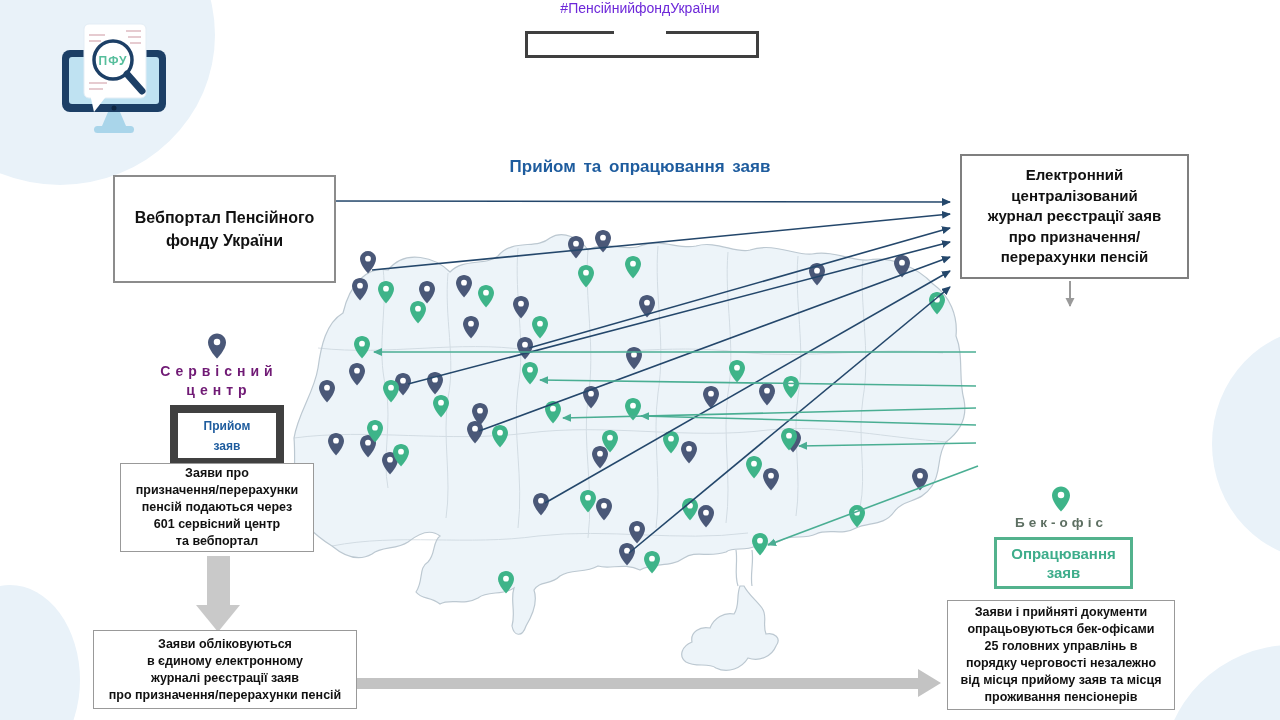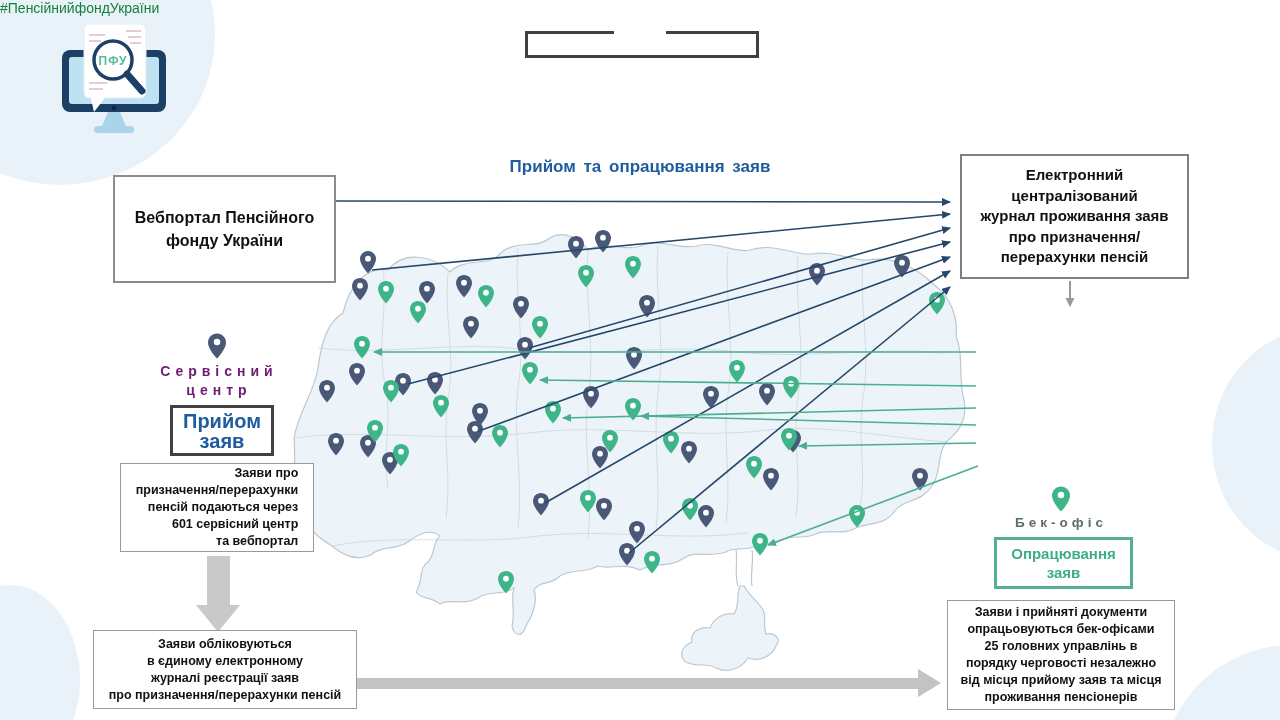--- a/index.html
+++ b/index.html
@@ -2,42 +2,42 @@
 <html><head>
 <meta charset="utf-8">
 <style>
   html,body{margin:0;padding:0;background:#fff;}
   .stage{position:relative;width:1280px;height:720px;background:#ffffff;overflow:hidden;
          font-family:"Liberation Sans",sans-serif;color:#111;}
   .blob{position:absolute;background:#e9f2f9;border-radius:50%;}
   .abs{position:absolute;}
   .preline{white-space:pre-line;}
   
-  .hashtag{left:0;right:0;top:7;font-size:14px;color:#15803d;}
+  .hashtag{left:0;right:0;top:7;font-size:14px;color:#6d28d9;text-align:center;}
   .topbox{left:525;top:31px;width:228px;height:21px;border:3px solid #3f3f3f;background:#fff;}
   .topbox .gap{position:absolute;top:-3px;left:86px;width:52px;height:3px;background:#fff;}
   .title{left:0;right:0;top:63px;text-align:center;font-weight:bold;font-size:29px;
          line-height:35px;color:#57be9c;letter-spacing:.5px;word-spacing:9px;}
   .subtitle{left:0;right:0;top:157px;text-align:center;font-weight:bold;font-size:17px;
             color:#1e5c9e;word-spacing:3px;}
   
   .box{position:absolute;background:#fff;display:flex;align-items:center;justify-content:center;
        text-align:center;font-weight:bold;}
   .box-webportal{left:113px;top:151px;width:219px;height:104px;border:2px solid #8c8c8c;
                  font-size:16px;line-height:23px;margin-top:24px;}
   .box-ejournal{left:960px;top:154px;width:225px;height:121px;border:2px solid #7f7f7f;
                 font-size:15px;line-height:20.5px;}
   .box-autoqueue{left:977px;top:312px;width:186px;height:160px;border:2px solid #7fd9b4;
                  font-size:13px;line-height:19px;}
   .box-note{border:1px solid #999;font-size:12.5px;line-height:17px;}
-  .box-submissions{left:120px;top:463px;width:192px;height:87px;text-align:right;}
+  .box-submissions{left:120px;top:463px;width:192px;height:87px;}
   .box-journalnote{left:93px;top:630px;width:262px;height:77px;}
   .box-backofficenote{left:947px;top:600px;width:226px;height:108px;}
-  .box-reception{left:170px;top:405px;width:98px;height:45px;border:3px solid #404040;
-                 color:#1e5c9e;font-size:20px;line-height:20px;}
+  .box-reception{left:170px;top:405px;width:98px;height:45px;border:8px solid #404040;
+                 color:#1e5c9e;font-size:12px;line-height:20px;}
   .box-processing{left:994px;top:537px;width:133px;height:46px;border:3px solid #53b28d;
                   color:#3ead8b;font-size:15px;line-height:19px;}
   
   .legend-label{position:absolute;text-align:center;font-weight:bold;font-size:14px;
                 letter-spacing:5px;line-height:19px;color:#701a75;}
   .label-service{left:128px;top:362px;width:182px;}
   .label-backoffice{left:987px;top:513px;width:148px;letter-spacing:4px;color:#5d6f62;font-size:13.5px;}
   
   .down-arrow-shaft{left:207px;top:556px;width:23px;height:50px;background:#c9c9c9;}
   .down-arrow-head{left:196px;top:605px;width:0;height:0;border-left:22px solid transparent;
@@ -219,21 +219,21 @@
     <line x1="71" y1="54" x2="86" y2="71" stroke="#1c3f66" stroke-width="7" stroke-linecap="round"></line>
     <text x="57" y="45" text-anchor="middle" font-family="Liberation Sans, sans-serif" font-weight="bold" font-size="12" letter-spacing="1" fill="#57be9c">ПФУ</text>
   </svg>
 
   <div class="abs subtitle">Прийом та опрацювання заяв</div>
 
   <div class="box box-webportal preline">Вебпортал Пенсійного
 фонду України</div>
   <div class="box box-ejournal preline">Електронний
 централізований
-журнал проживання заяв
+журнал реєстрації заяв
 про призначення/
 перерахунки пенсій</div>
 
   <svg class="abs" style="left:208px;top:333px;" width="18" height="26" viewBox="0 0 20 28">
     <use href="#pin-shape" fill="#4a5878"></use>
   </svg>
   <div class="legend-label label-service preline">Сервісний
 центр</div>
   <div class="box box-reception preline">Прийом
 заяв</div>

